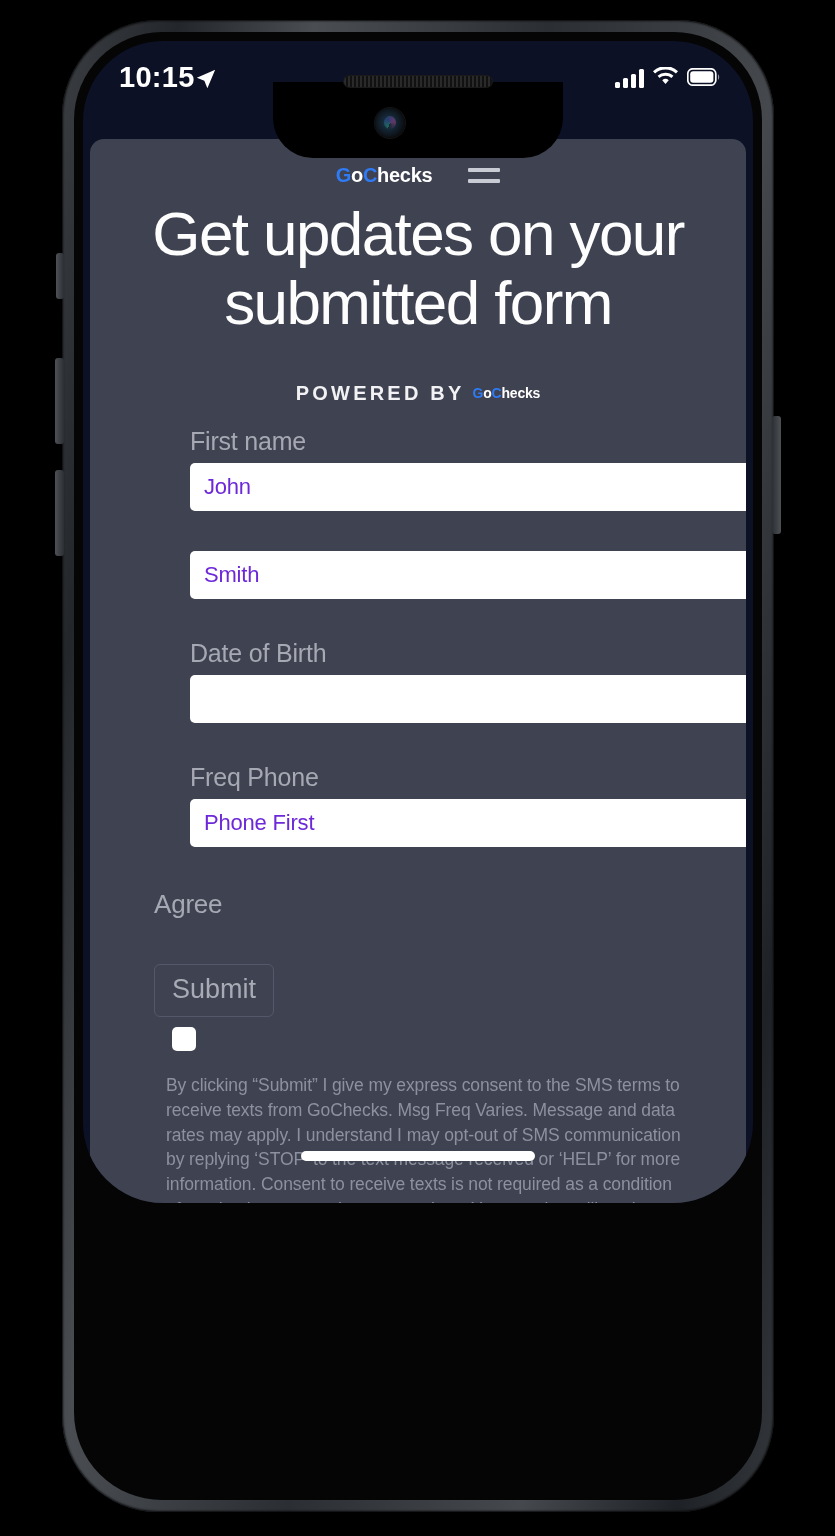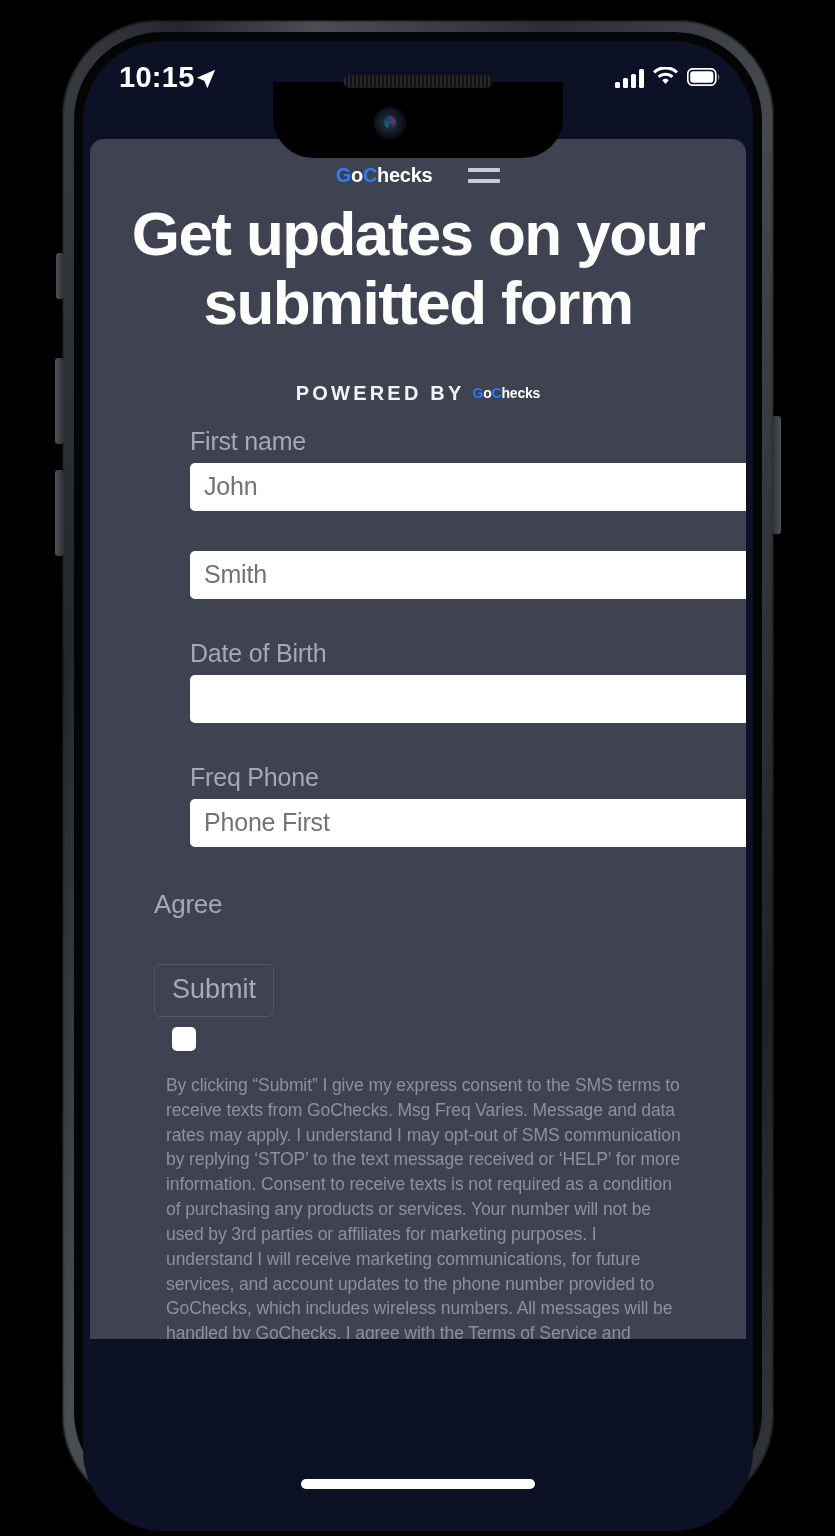--- a/index.html
+++ b/index.html
@@ -22,21 +22,21 @@
   #phone-bezel {
     position: absolute;
     left: 74px; top: 32px;
     width: 688px; height: 1468px;
     border-radius: 88px;
     background: #050505;
   }
   #phone-screen {
     position: absolute;
     left: 83px; top: 41px;
-    width: 670px; height: 1490px;
+    width: 670px; height: 1162px;
     border-radius: 80px;
     background: #0d1126;
     overflow: hidden;
   }
 
   
   .side-btn { position: absolute; background: linear-gradient(90deg,#4d5156,#2c2f33); border-radius: 3px; }
   #btn-silent { left: 56px; top: 253px; width: 8px; height: 46px; }
   #btn-vol-up { left: 55px; top: 358px; width: 9px; height: 86px; }
   #btn-vol-dn { left: 55px; top: 470px; width: 9px; height: 86px; }
@@ -105,21 +105,21 @@
   .logo .white { color: #ffffff; }
   #menu-icon { display:flex; flex-direction:column; gap:7px; width:32px; }
   #menu-icon span { display:block; height:4px; background:#c9cbd4; border-radius:1px; }
 
   
   #headline {
     margin: 14px 14px 0 14px;
     text-align: center;
     color: #fdfdfd;
     font-size: 62px;
-    font-weight: bold;
+    font-weight: normal;
     line-height: 1.12;
     letter-spacing: -1.6px;
   }
 
   
   #powered-by {
     margin-top: 44px;
     display:flex; align-items:center; justify-content:center; gap: 8px;
   }
   #powered-label {
@@ -132,21 +132,21 @@
   .field { padding-left: 100px; }
   .field-label {
     color: #a6a9b4; font-size: 25px; font-weight: 400;
     margin-bottom: 7px; letter-spacing: -.2px;
   }
   .field-input {
     height: 48px; background:#fff; border-radius: 5px;
     display:flex; align-items:center;
     padding: 0 14px;
     margin-right: -20px;
-    font-size: 25px; color:#737373; letter-spacing:-.2px;
+    font-size: 22px; color:#6d28d9; letter-spacing:-.2px;
   }
   .field-gap { height: 40px; }
 
   #submit-button {
     margin: 44px 0 0 64px;
     display:inline-block;
     border: 1px solid #55586a;
     border-radius: 6px;
     padding: 9px 17px 11px 17px;
     color: #a8abb6;

